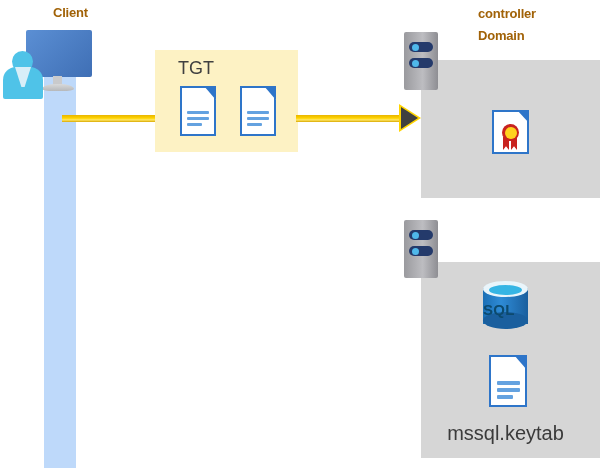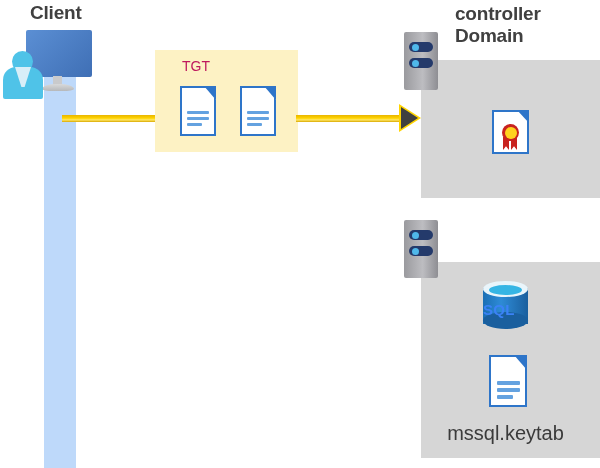--- a/index.html
+++ b/index.html
@@ -16,24 +16,25 @@
     font-family: "Liberation Sans", sans-serif;
   }
 
   
   .abs { position: absolute; }
 
   
   .title-bold {
     font-family: "Liberation Sans", sans-serif;
     font-weight: bold;
-    font-size: 19px;
-    color: #404040;
+    font-size: 13px;
+    color: #a16207;
     line-height: 22px;
     letter-spacing: -0.2px;
+    margin-left: 23px;
   }
   #client-title  { left: 30px;  top: 2px; }
   #dc-title      { left: 455px; top: 3px; width: 145px; }
   #linux-title   { left: 455px; top: 228px; }
 
   
   #client-lifeline {
     left: 44px;
     top: 60px;
     width: 32px;
@@ -93,22 +94,22 @@
   
   #flow-box {
     left: 155px;
     top: 50px;
     width: 143px;
     height: 102px;
     background: #fdf2c4;
   }
   .flow-label {
     font-family: "Liberation Sans", sans-serif;
-    font-size: 14px;
-    color: #be185d;
+    font-size: 18px;
+    color: #404040;
     text-align: center;
     width: 56px;
   }
   #tgt-label { left: 168px; top: 58px; }
   #spn-label { left: 228px; top: 58px; }
 
   
   .yline {
     height: 7px;
     background: linear-gradient(180deg,#e8b400 0%,#ffd400 45%,#ffe766 70%,#d9a800 100%);
@@ -264,21 +265,21 @@
     width: 33px; height: 10px;
     border-radius: 50%;
     background: #36b5e4;
   }
   #sql-text {
     position: absolute; left: 0; top: 20px;
     width: 27px; text-align: center;
     font-family: "Liberation Sans", sans-serif;
     font-weight: bold;
     font-size: 15px;
-    color: #3b82f6;
+    color: #0c4a6e;
     letter-spacing: 0.3px;
   }
 </style>
 </head>
 <body>
 
 <div id="canvas">
 
   <div class="abs" id="client-lifeline"></div>
 

